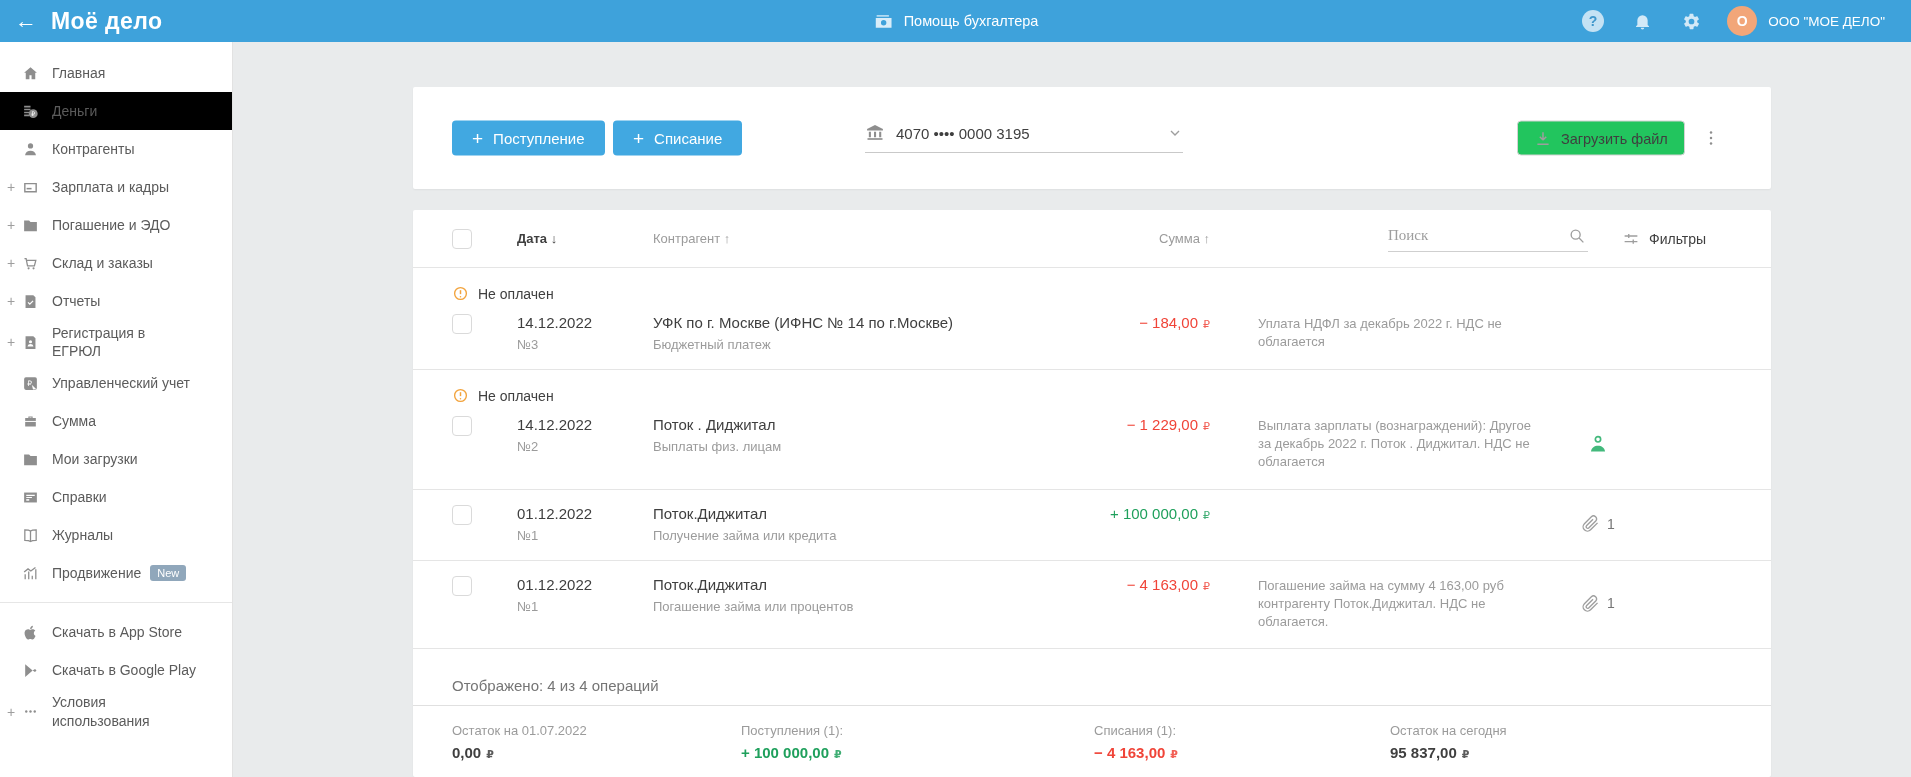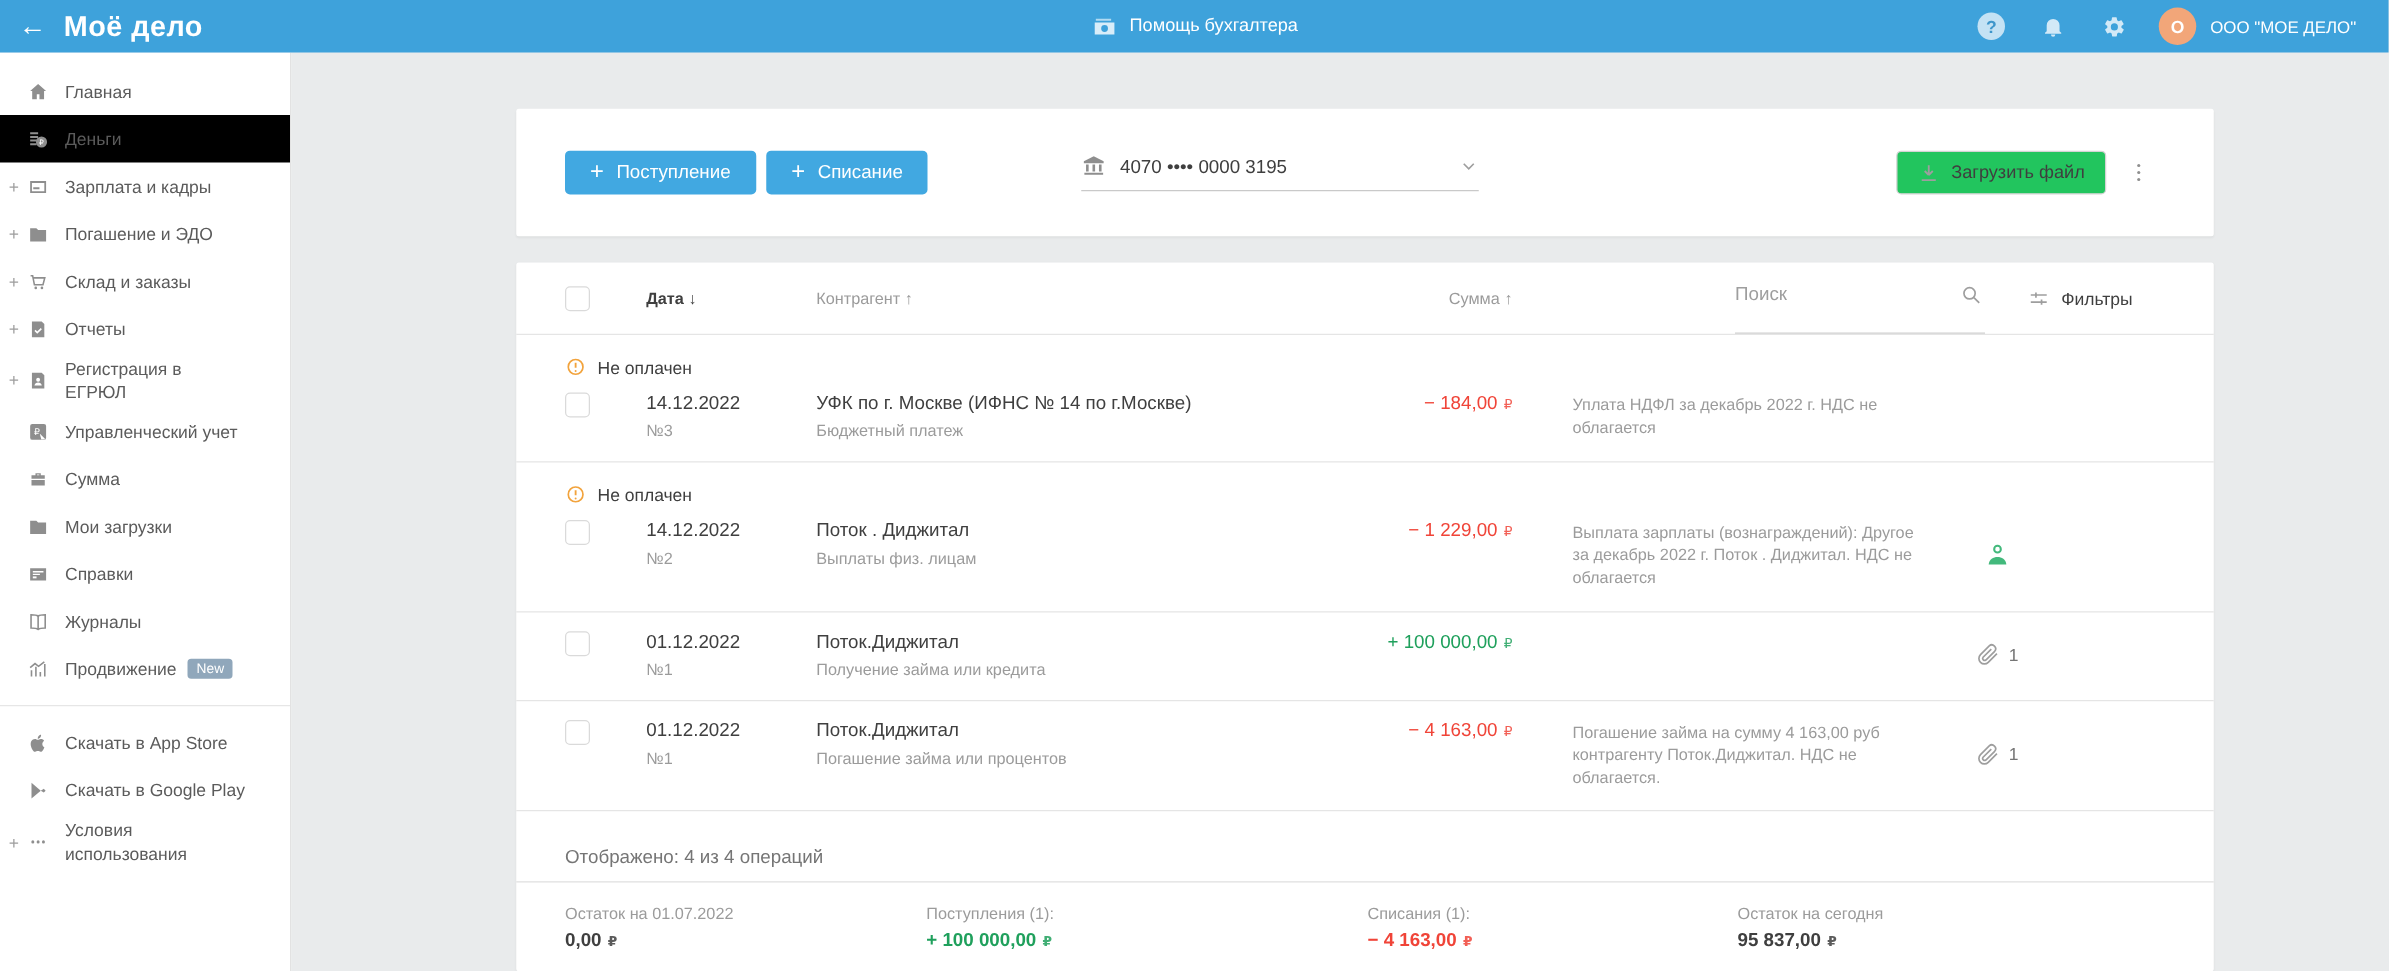--- a/index.html
+++ b/index.html
@@ -67,22 +67,22 @@
   .tgrid{display:grid;grid-template-columns:20px 45px 136px 420px 137px 48px 285px 110px 1fr;
     padding-left:39px;align-items:start;}
   .thead{height:58px;align-items:center;border-bottom:1px solid var(--line);position:relative;}
   .checkbox{width:20px;height:20px;border:1px solid #DADADA;border-radius:4px;background:#fff;cursor:pointer;}
   .th{font-size:13px;color:var(--text-gray);cursor:pointer;white-space:nowrap;}
   .th-date{grid-column:3;color:var(--text-dark);font-weight:700;}
   .th-contractor{grid-column:4;}
   .th-amount{grid-column:5;justify-self:end;}
   .sort{font-weight:400;}
   .search-wrap{position:absolute;left:975px;top:15px;width:200px;}
-  .search-input{width:100%;border:none;outline:none;border-bottom:1px solid #CFCFCF;font-size:15px;padding:2px 26px 22px 0;
-    color:#0f172a;font-family:Liberation Sans, sans-serif;background:transparent;}
+  .search-input{width:100%;border:none;outline:none;border-bottom:1px solid #CFCFCF;font-size:15px;padding:2px 26px 7px 0;
+    color:#0f172a;font-family:Liberation Serif, serif;background:transparent;}
   .search-input::placeholder{color:#9E9E9E;}
   .search-icon{position:absolute;right:2px;top:2px;width:18px;height:18px;color:#9E9E9E;cursor:pointer;}
   .filters{position:absolute;left:1209px;top:20px;display:flex;align-items:center;gap:9px;cursor:pointer;}
   .filters .fico{width:18px;height:18px;color:#9E9E9E;}
   .filters-label{font-size:14px;color:var(--text-dark);}
 
   
   .row{border-bottom:1px solid var(--line);padding:15px 0 17px;}
   .row-status{display:flex;align-items:center;gap:9px;padding-left:39px;margin:2px 0 12px;}
   .warn-ico{width:17px;height:17px;color:var(--warning-orange);}
@@ -182,20 +182,31 @@
           <div class="nav-item active">
     <span class="nav-plus"></span>
     <span class="nav-icon">
               <svg viewBox="0 0 24 24" fill="currentColor">
                 <path d="M3 4h9v2.3H3zM3 8.1h9v2.3H3zM3 12.2h7.4v2.3H3zM3 16.3h7.4v2.3H3z"></path>
                 <circle cx="15.8" cy="15" r="6.3"></circle>
                 <text x="15.8" y="18.2" font-size="8.5" fill="#fff" text-anchor="middle">₽</text>
               </svg>
             </span>
     <span class="nav-label">Деньги</span>
+
+  </div>
+          <div class="nav-item">
+    <span class="nav-plus"></span>
+    <span class="nav-icon">
+              <svg viewBox="0 0 24 24" fill="currentColor">
+                <circle cx="12" cy="7" r="3.7"></circle>
+                <path d="M4.3 20c.6-4.1 3.9-6.2 7.7-6.2s7.1 2.1 7.7 6.2z"></path>
+              </svg>
+            </span>
+    <span class="nav-label">Контрагенты</span>
 
   </div>
           <div class="nav-item">
     <span class="nav-plus">+</span>
     <span class="nav-icon">
               <svg viewBox="0 0 24 24" fill="currentColor">
                 <path fill-rule="evenodd" d="M3 5.5h18V19H3zm2 2v9.5h14V7.5z"></path>
                 <path d="M6.5 12.5h7v2.2h-7z"></path>
               </svg>
             </span>

